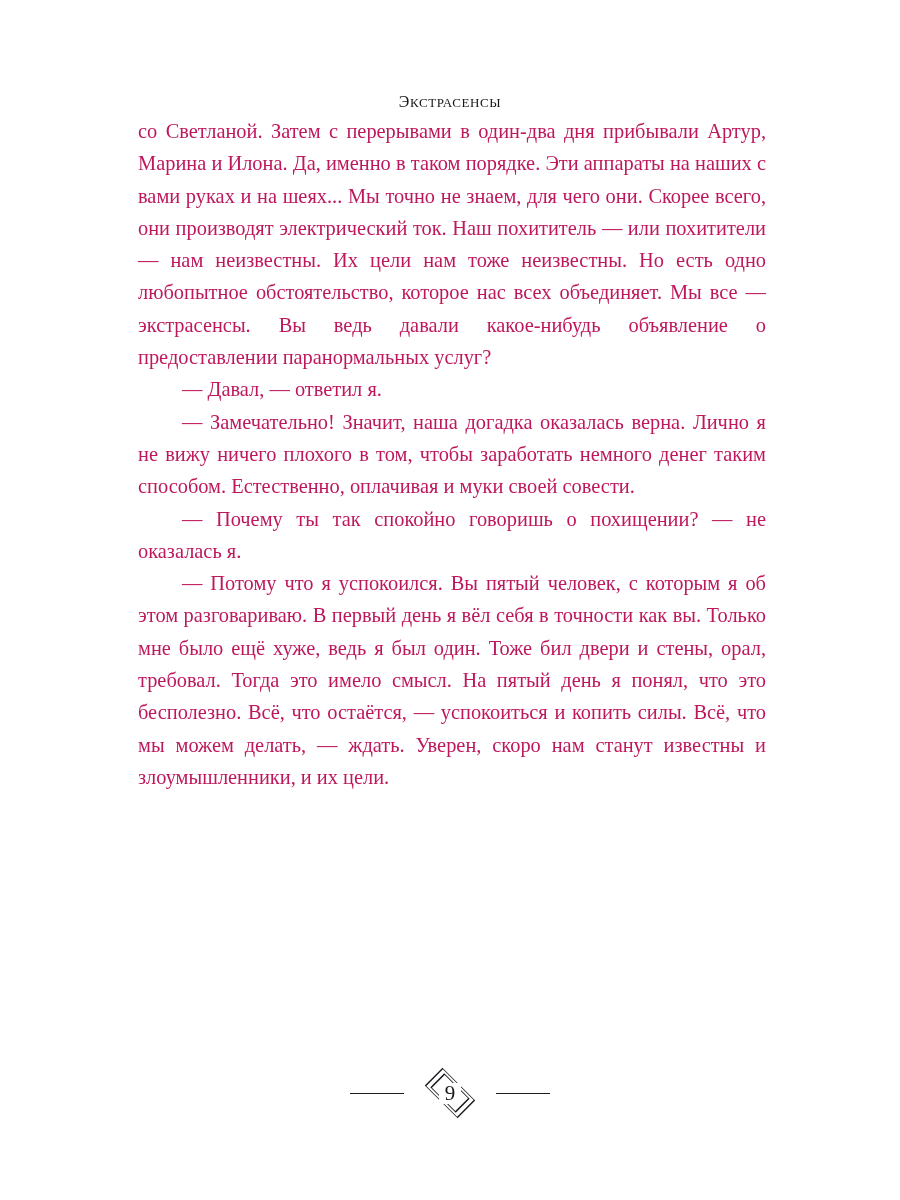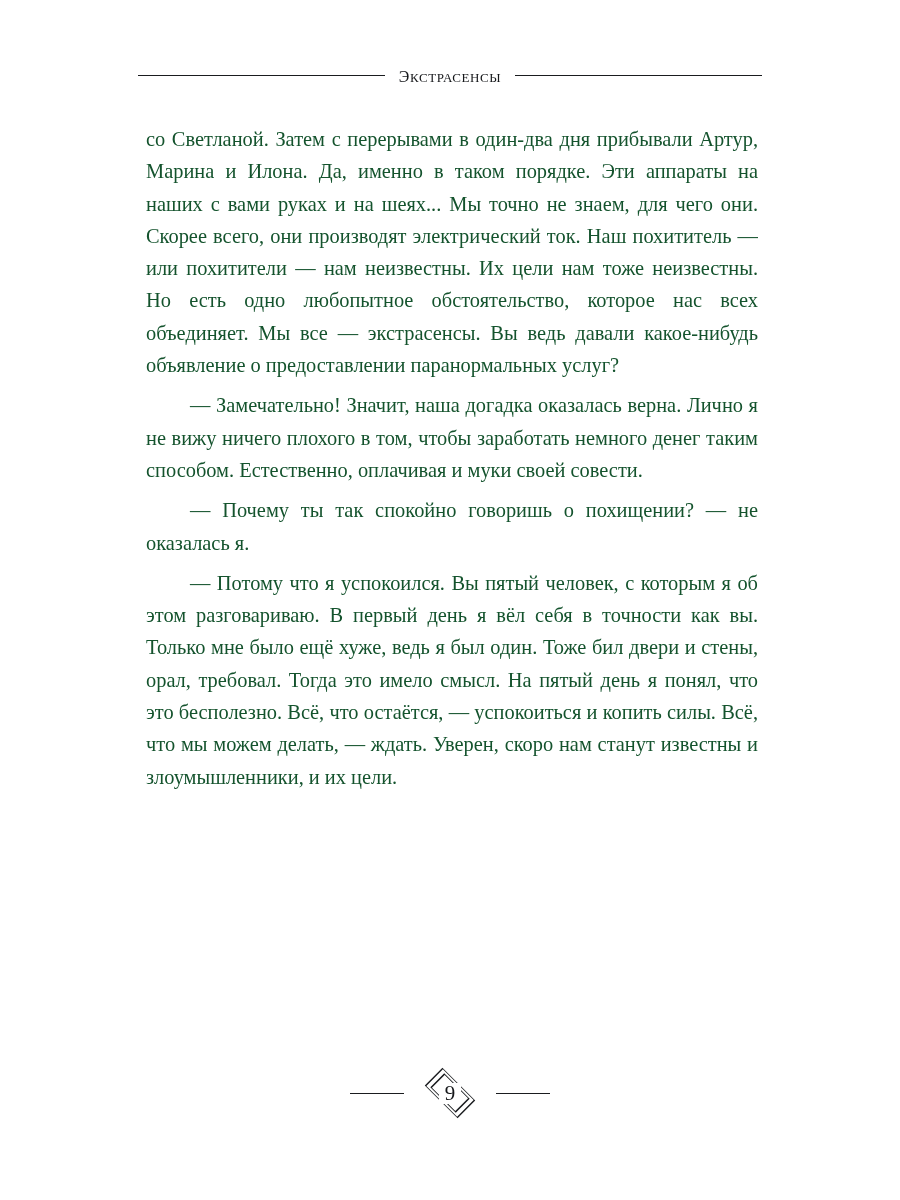--- a/index.html
+++ b/index.html
@@ -19,27 +19,28 @@
     width: 900px;
     height: 1200px;
     box-sizing: border-box;
     padding: 0;
     background: #ffffff;
   }
 
   
   .running-head {
     position: absolute;
-    top: 62px;
+    top: 72px;
     left: 138px;
     width: 624px;
     display: flex;
     align-items: center;
     justify-content: center;
     gap: 14px;
+    flex-direction: column;
   }
   .rule {
     flex: 1 1 auto;
     height: 0;
     border-top: 1.6px solid #1a1c1f;
   }
   .running-head-title {
     flex: 0 0 auto;
     font-variant: small-caps;
     text-transform: lowercase;
@@ -54,27 +55,27 @@
   }
 
   
   .text-block {
     position: absolute;
     top: 115px;
     left: 138px;
     width: 628px;
   }
   .para {
-    margin: 8px;
+    margin: 0;
     font-size: 20.4px;
     line-height: 32.3px;
     text-align: justify;
     text-justify: inter-word;
     hyphens: manual;
-    color: #14532d;
+    color: #be185d;
   }
   .para.indent {
     text-indent: 44px;
   }
   .para.first {
     text-indent: 0;
   }
 
   
   .folio {
@@ -130,20 +131,21 @@
 <div class="page">
 
   <div class="running-head">
     <span class="rule"></span>
     <span class="running-head-title">Экстрасенсы</span>
     <span class="rule"></span>
   </div>
 
   <div class="text-block">
     <p class="para first">со Светланой. Затем с перерывами в один-два дня прибывали Артур, Марина и Илона. Да, именно в таком порядке. Эти аппараты на наших с вами руках и на шеях... Мы точно не знаем, для чего они. Скорее всего, они производят электрический ток. Наш похититель — или похитители — нам неизвестны. Их цели нам тоже неизвестны. Но есть одно любопытное обстоятельство, которое нас всех объединяет. Мы все — экстрасенсы. Вы ведь давали какое-нибудь объявление о предоставлении паранормальных услуг?</p>
+    <p class="para indent">— Давал, — ответил я.</p>
     <p class="para indent">— Замечательно! Значит, наша догадка оказалась верна. Лично я не вижу ничего плохого в том, чтобы заработать немного денег таким способом. Естественно, оплачивая и муки своей совести.</p>
     <p class="para indent">— Почему ты так спокойно говоришь о похищении? — не оказалась я.</p>
     <p class="para indent">— Потому что я успокоился. Вы пятый человек, с которым я об этом разговариваю. В первый день я вёл себя в точности как вы. Только мне было ещё хуже, ведь я был один. Тоже бил двери и стены, орал, требовал. Тогда это имело смысл. На пятый день я понял, что это бесполезно. Всё, что остаётся, — успокоиться и копить силы. Всё, что мы можем делать, — ждать. Уверен, скоро нам станут известны и злоумышленники, и их цели.</p>
   </div>
 
   <div class="folio">
     <span class="folio-rule"></span>
     <span class="folio-diamond">
       <span class="dia"></span>
       <span class="dia inner"></span>

